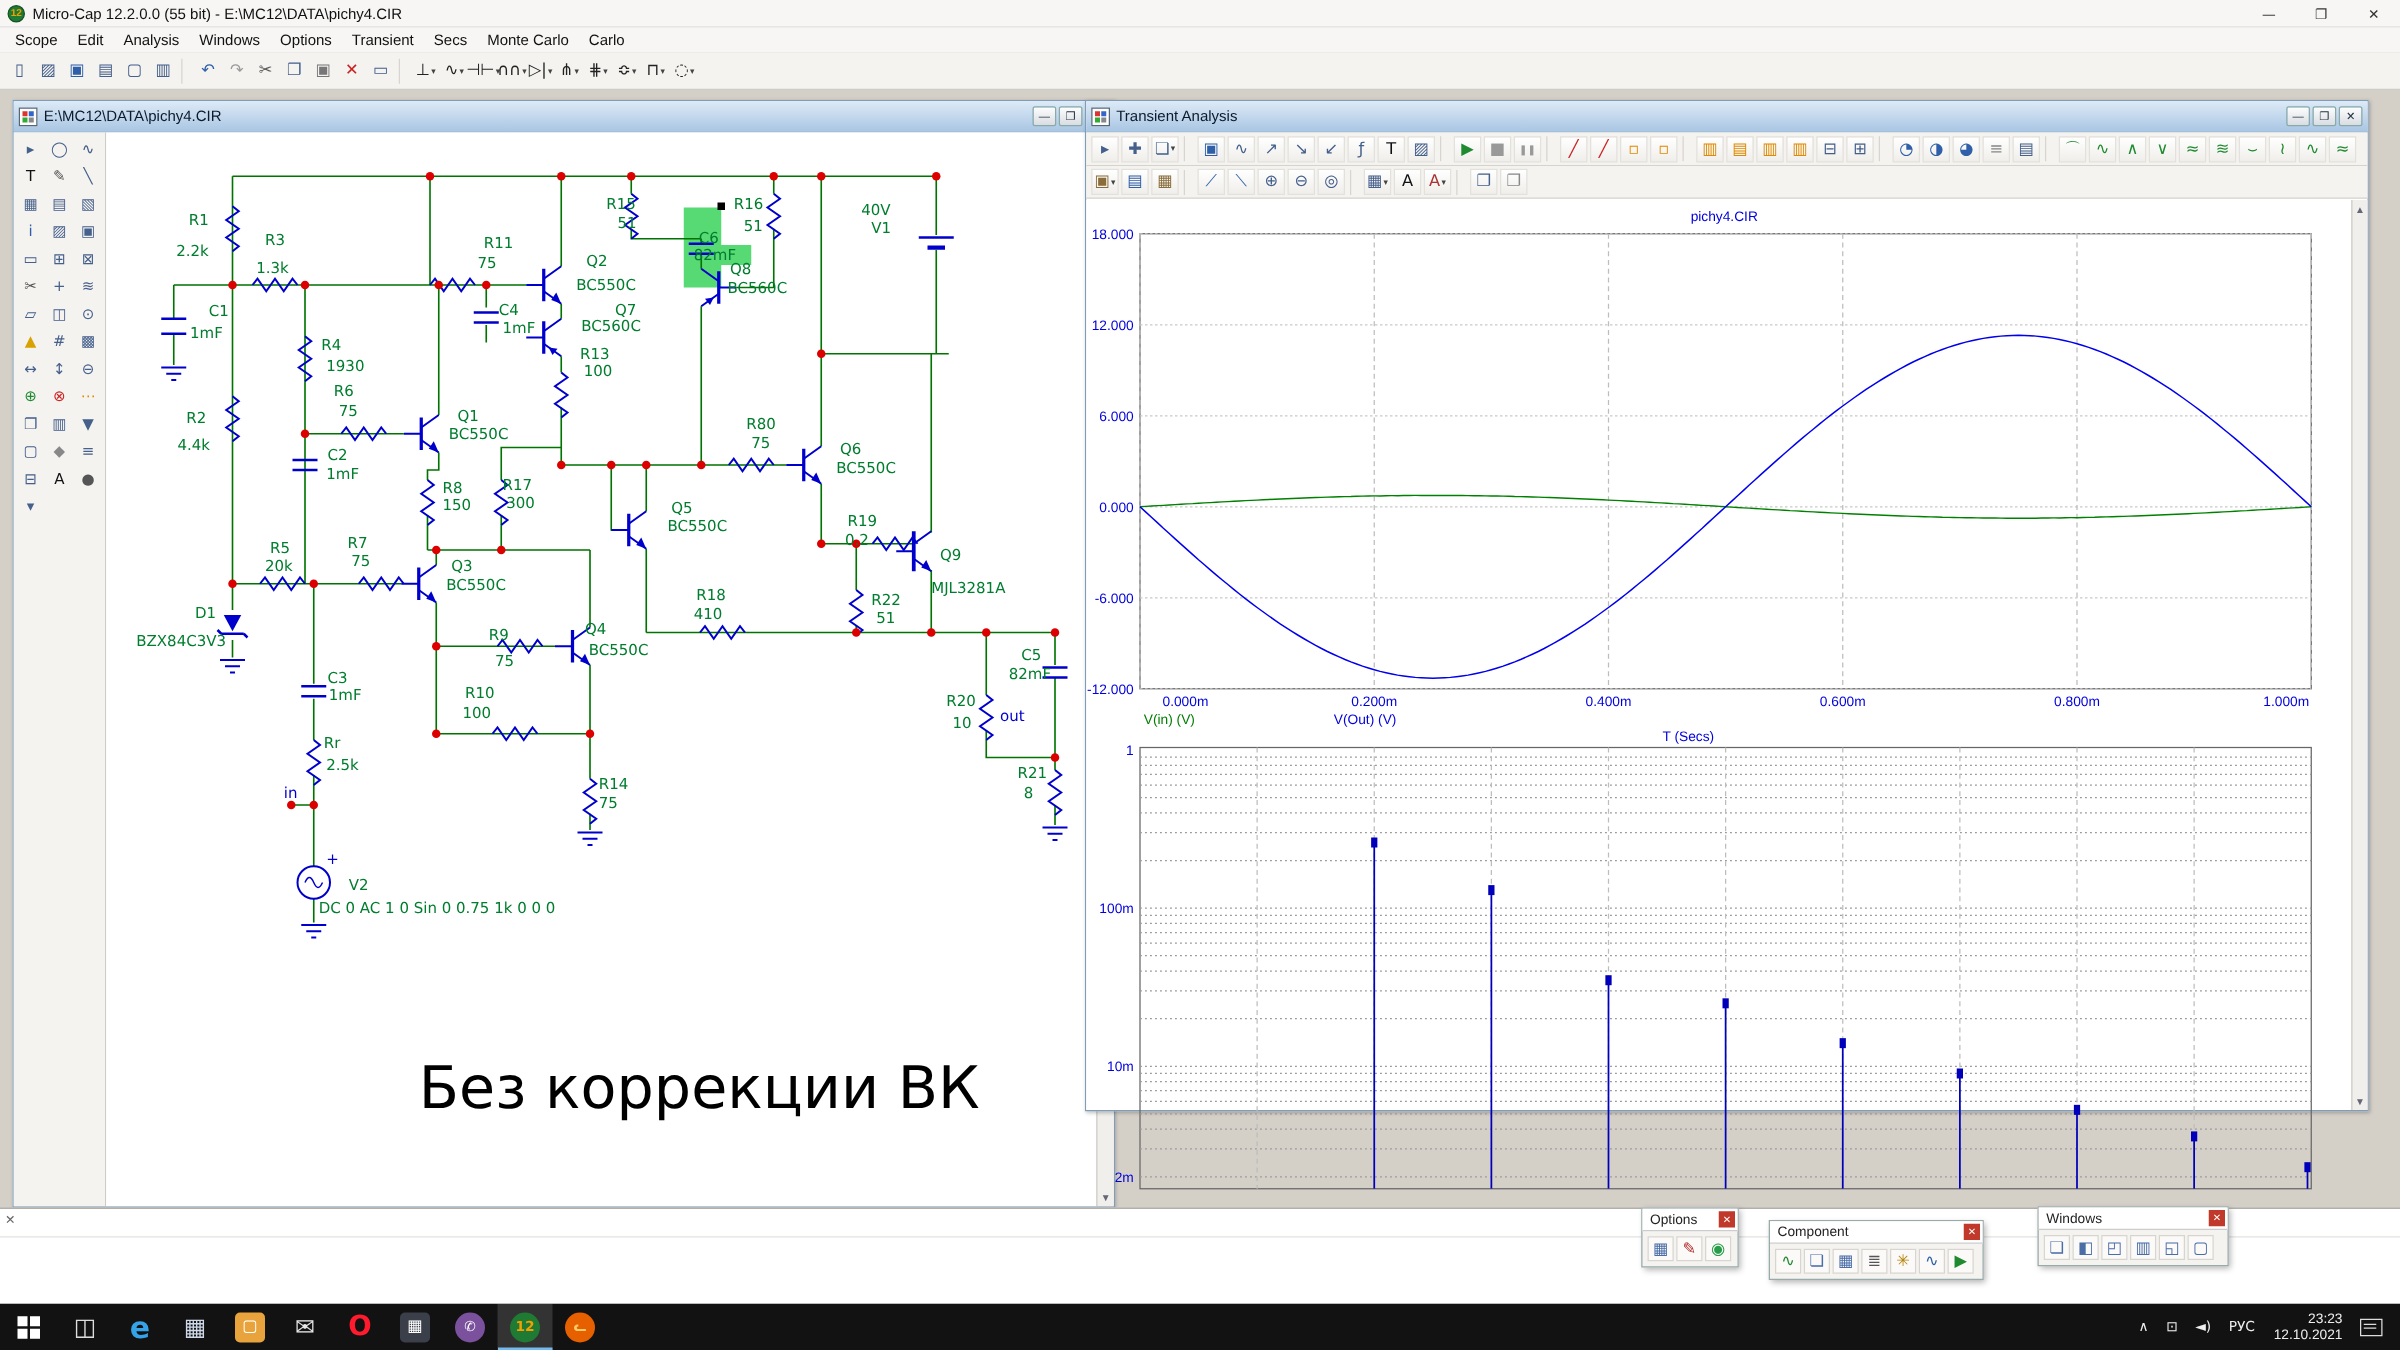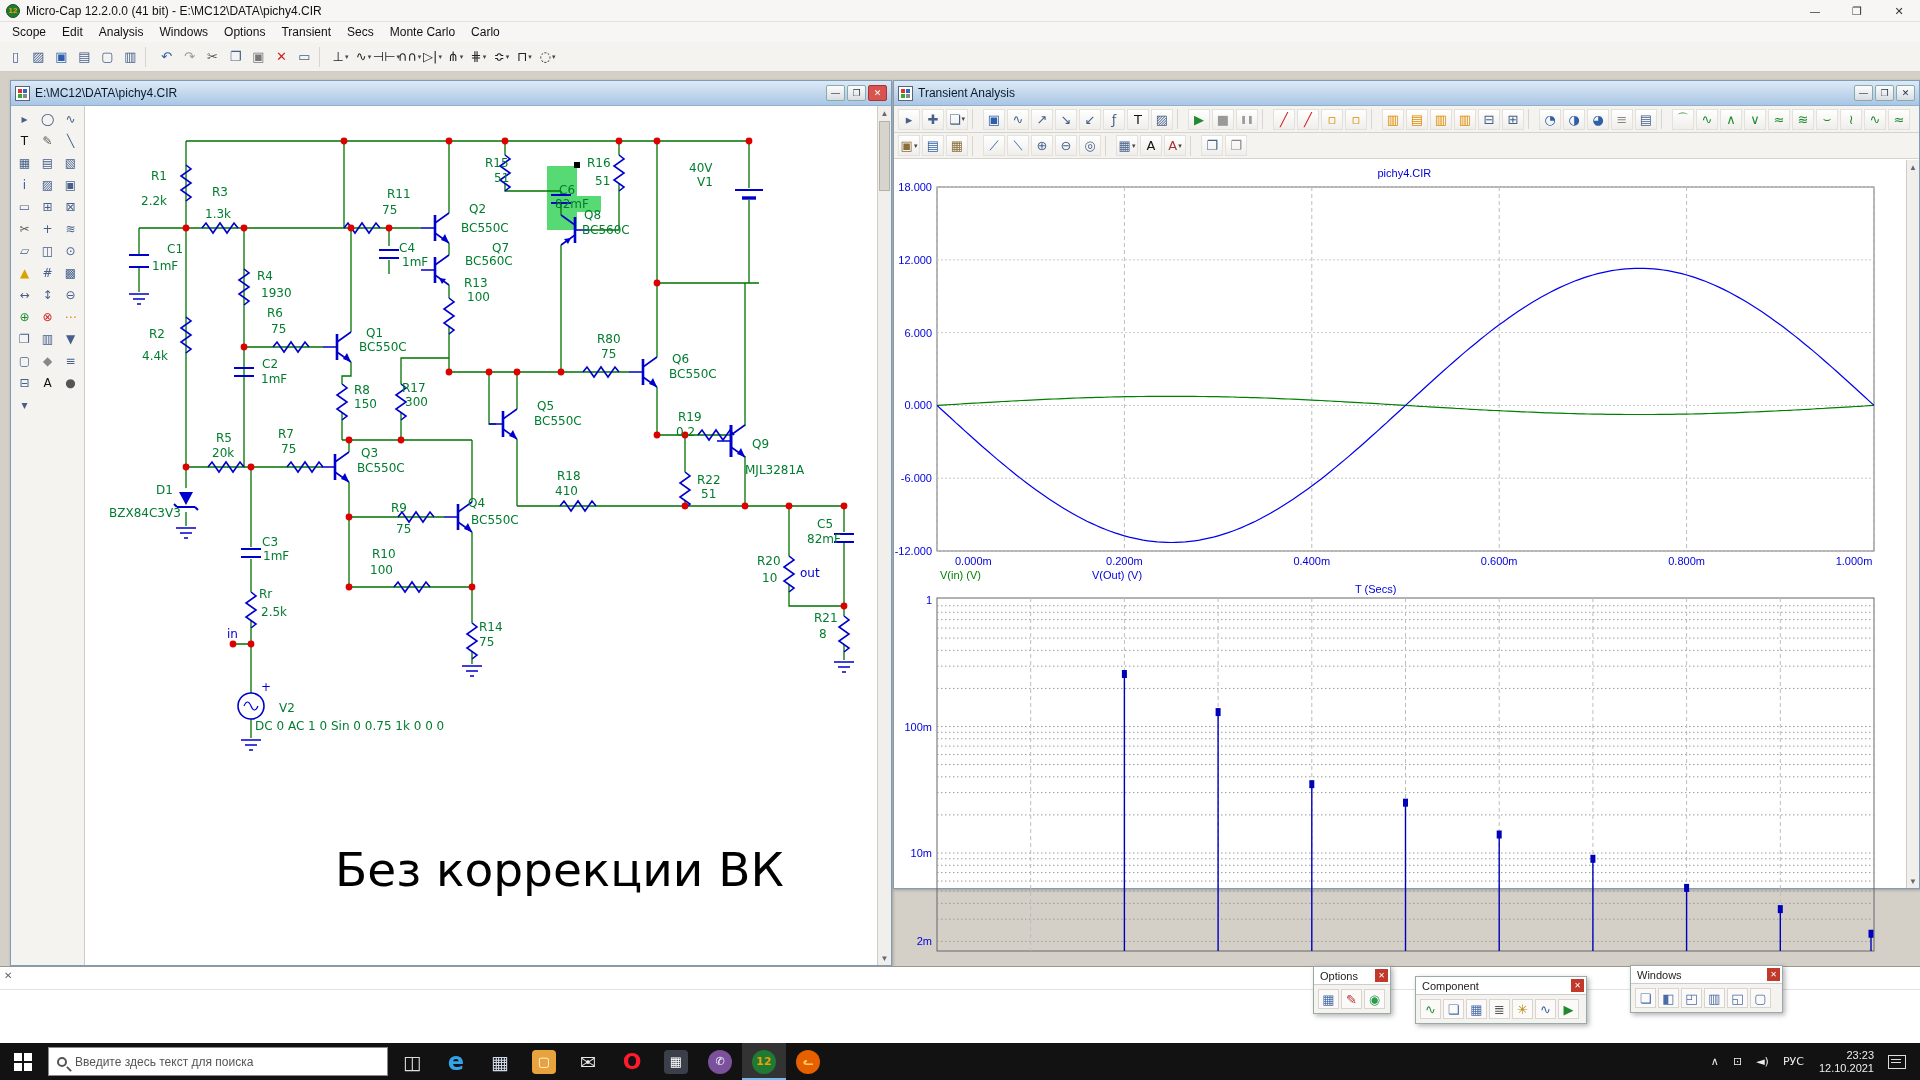--- a/index.html
+++ b/index.html
@@ -78,21 +78,21 @@
   text{font-family:"DejaVu Sans",sans-serif;}
   .lbg{fill:#007d2e;font-size:12px;} .lbb{fill:#0000cc;font-size:12px;} .lbk{fill:#000;}
   .ptx{fill:#0000dd;font-size:11px;font-family:"Liberation Sans",sans-serif;}
   .gtx{fill:#007d00;font-size:11px;font-family:"Liberation Sans",sans-serif;}
 </style>
 </head>
 <body>
 
 <div id="main-titlebar">
   <span class="mc-ico">12</span>
-  <span id="main-title">Micro-Cap 12.2.0.0 (41 bit) - E:\MC12\DATA\pichy4.CIR</span>
+  <span id="main-title">Micro-Cap 12.2.0.0 (55 bit) - E:\MC12\DATA\pichy4.CIR</span>
   <div id="main-controls">
       <span class="icon">—</span>
       <span class="icon">❐</span>
       <span class="icon">✕</span>
     </div>
 </div>
 <div id="menubar">
     <span class="mi">Scope</span>
     <span class="mi">Edit</span>
     <span class="mi">Analysis</span>
@@ -434,21 +434,21 @@
         <text x="250" y="780" class="lbk" font-size="47">Без коррекции ВК</text>
       </svg>
   </div>
   <div class="vscroll">
     <div class="ar">▲</div>
     <div class="thumb"></div>
     <div class="ar dn">▼</div>
   </div>
 </div>
 
-<div class="child" id="an-win" style="left:893px;top:80px;width:1027px;height:809px;">
+<div class="child" id="an-win" style="left:868px;top:80px;width:1027px;height:809px;">
   <div class="ctitle">
     <span class="wic">
         <b></b>
         <i></i>
         <u></u>
         <s></s>
       </span>
     <span class="tl">Transient Analysis</span>
     <span class="cbtn">—</span>
     <span class="cbtn">❐</span>
@@ -666,24 +666,20 @@
 
 <div id="taskbar">
   <div class="tcell">
       <span id="start-logo">
         <span></span>
         <span></span>
         <span></span>
         <span></span>
       </span>
     </div>
-  <div id="search-box">
-    <span class="mag"></span>
-    <span>Введите здесь текст для поиска</span>
-  </div>
   <div id="task-apps" style="display:flex;">
       <span class="app" style="color: rgb(221, 221, 221);">◫</span>
       <span class="app" style="color: rgb(53, 163, 232); font-size: 24px; font-weight: bold;">e</span>
       <span class="app" style="color: rgb(207, 216, 232);">▦</span>
       <span class="app">
         <span class="chip" style="background: rgb(232, 163, 61); color: rgb(255, 255, 255);">▢</span>
       </span>
       <span class="app" style="color: rgb(232, 232, 232);">✉</span>
       <span class="app" style="color: rgb(255, 27, 45); font-size: 22px; font-weight: bold;">O</span>
       <span class="app">

